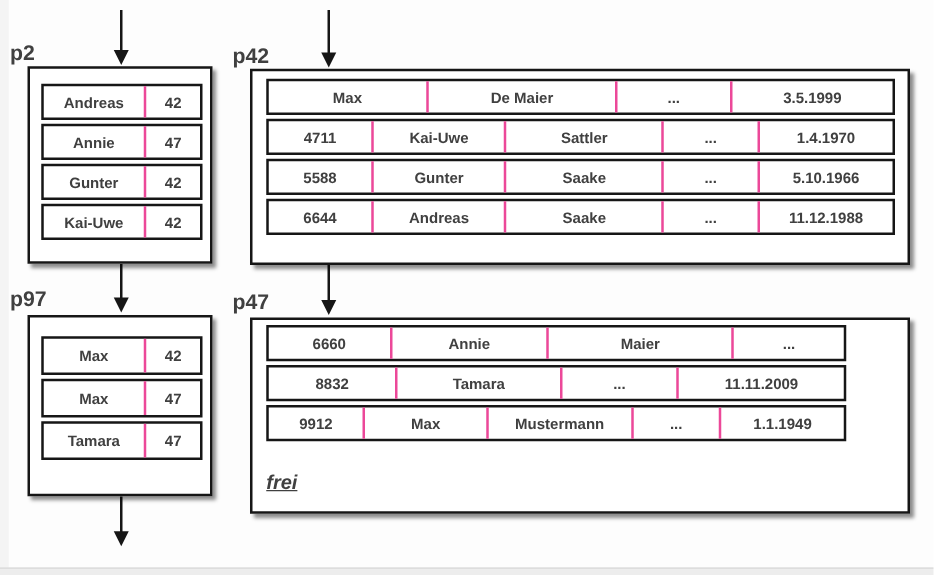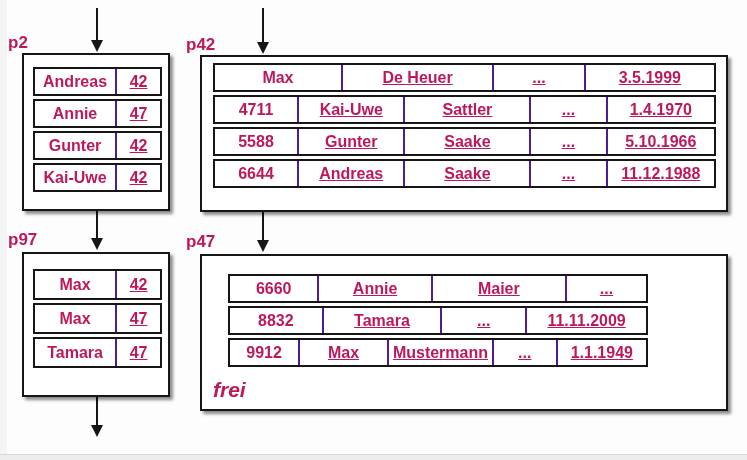--- a/index.html
+++ b/index.html
@@ -1,18 +1,18 @@
 <!DOCTYPE html>
 <html><head>
 <meta charset="utf-8">
 <style>
   html,body{margin:0;padding:0;background:#ffffff;}
   .canvas{
     position:relative;width:747px;height:460px;overflow:hidden;
-    background:#fdfdfd;color:#be185d;
+    background:#fdfdfd;color:#404040;
     font-family:"Liberation Sans",sans-serif;
   }
   .edge-strip{position:absolute;left:0;top:0;width:7px;height:460px;background:#f4f4f4;}
   .footer-band{position:absolute;left:0;top:454px;width:747px;height:6px;background:#ededed;border-top:1px solid #d8d8d8;}
 
   .page-box{
     position:absolute;box-sizing:border-box;background:#ffffff;
     border:2px solid #161616;
     box-shadow:3px 3px 3px rgba(0,0,0,0.45);
   }
@@ -20,39 +20,39 @@
 
   .ptable{position:absolute;}
   .trow{
     display:flex;height:29px;margin-bottom:3px;box-sizing:border-box;
     border:2px solid #161616;background:#ffffff;
   }
   .trow:last-child{margin-bottom:0;}
   .p97t .trow{height:31px;}
   .tcell{
     display:flex;align-items:center;justify-content:center;
-    box-sizing:border-box;font-size:16px;font-weight:600;line-height:16px;
+    box-sizing:border-box;font-size:12px;font-weight:600;line-height:16px;
     white-space:nowrap;overflow:hidden;
   }
-  .tcell + .tcell{border-left:2px solid #4c1d95;text-decoration:underline;}
+  .tcell + .tcell{border-left:2px solid #ec4899;}
   .small .c0{flex:84 0 0;}
   .small .c1{flex:45 0 0;}
   .big .c0{flex:84 0 0;}
   .big .c1{flex:107 0 0;}
   .big .c2{flex:127 0 0;}
   .big .c3{flex:76 0 0;}
   .big .c4{flex:109 0 0;}
 
   .arrow-line{position:absolute;width:2px;background:#161616;}
   .arrow-head{
     position:absolute;width:0;height:0;
     border-left:6px solid transparent;border-right:6px solid transparent;
     border-top:12px solid #161616;
   }
-  .frei-label{position:absolute;font-size:21px;font-style:italic;font-weight:600;}
+  .frei-label{position:absolute;font-size:16px;font-style:italic;font-weight:600;text-decoration:underline;}
 </style>
 </head>
 <body>
 
 <div class="canvas">
 
   <div class="edge-strip"></div>
 
   <div>
     <div class="arrow-line" style="left:96px;top:8px;height:33px;"></div>
@@ -98,21 +98,21 @@
         <div class="tcell c0">Kai-Uwe</div>
         <div class="tcell c1">42</div>
       </div>
     </div>
 
   <div class="page-label" style="left:186px;top:36px;">p42</div>
   <div class="page-box" style="left:200px;top:55px;width:528px;height:157px;"></div>
   <div class="ptable big" style="left:213px;top:63px;width:503px;">
       <div class="trow">
         <div class="tcell c1">Max</div>
-        <div class="tcell c2">De Heuer</div>
+        <div class="tcell c2">De Maier</div>
         <div class="tcell c3">...</div>
         <div class="tcell c4">3.5.1999</div>
       </div>
       <div class="trow">
         <div class="tcell c0">4711</div>
         <div class="tcell c1">Kai-Uwe</div>
         <div class="tcell c2">Sattler</div>
         <div class="tcell c3">...</div>
         <div class="tcell c4">1.4.1970</div>
       </div>
@@ -144,21 +144,21 @@
         <div class="tcell c1">47</div>
       </div>
       <div class="trow">
         <div class="tcell c0">Tamara</div>
         <div class="tcell c1">47</div>
       </div>
     </div>
 
   <div class="page-label" style="left:186px;top:233px;">p47</div>
   <div class="page-box" style="left:200px;top:254px;width:528px;height:157px;"></div>
-  <div class="ptable big" style="left:213px;top:274px;width:420px;margin-left:15px;">
+  <div class="ptable big" style="left:213px;top:260px;width:464px;">
       <div class="trow">
         <div class="tcell c0">6660</div>
         <div class="tcell c1">Annie</div>
         <div class="tcell c2">Maier</div>
         <div class="tcell c3">...</div>
       </div>
       <div class="trow">
         <div class="tcell c0">8832</div>
         <div class="tcell c1">Tamara</div>
         <div class="tcell c3">...</div>

